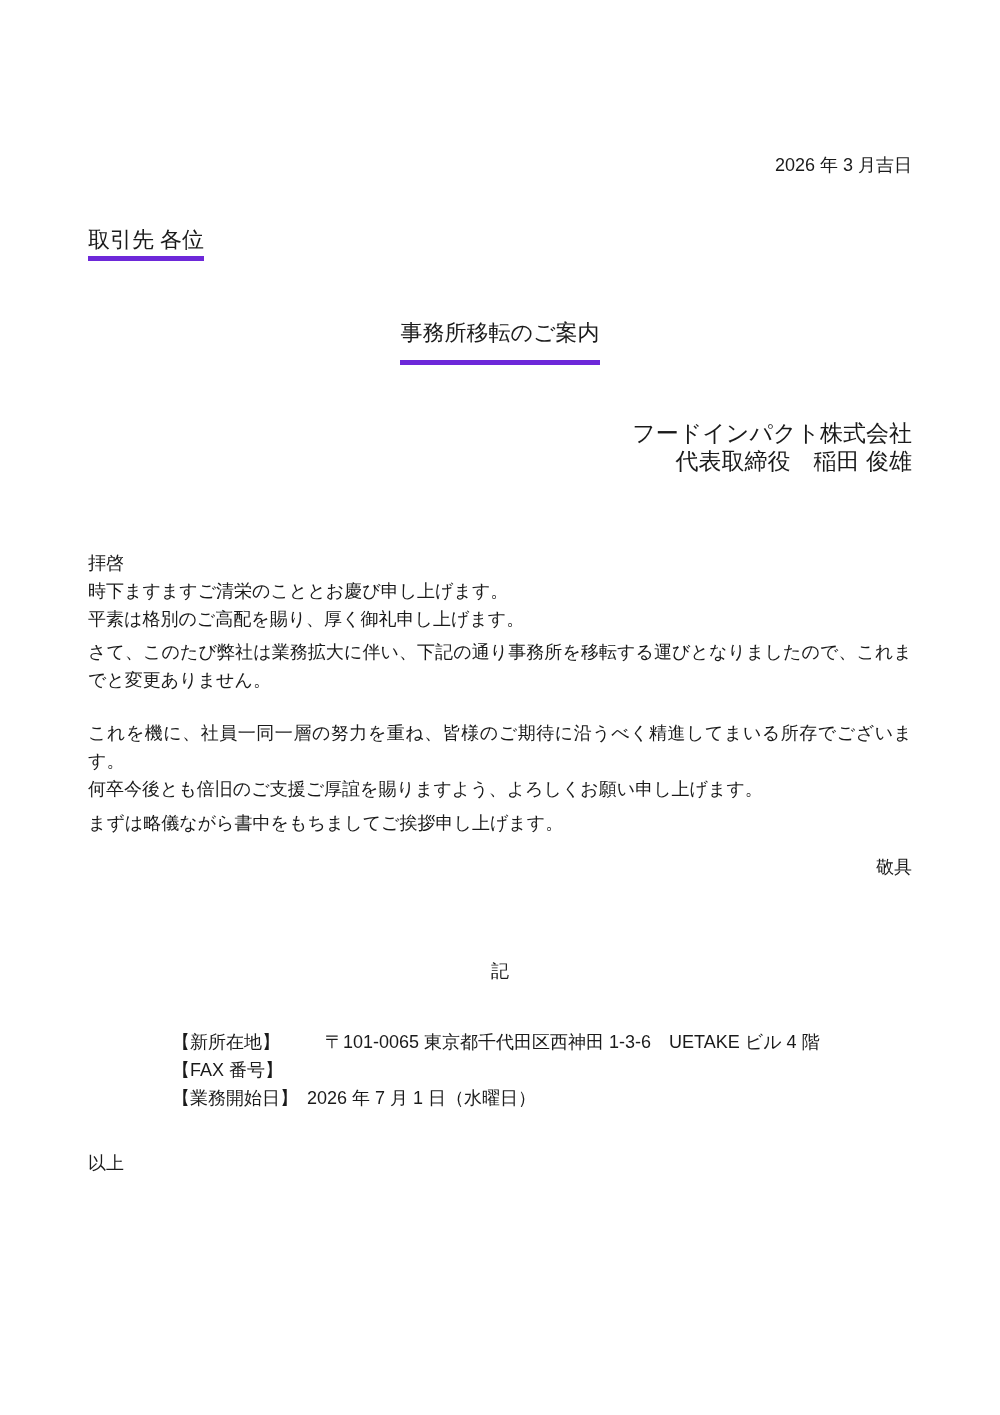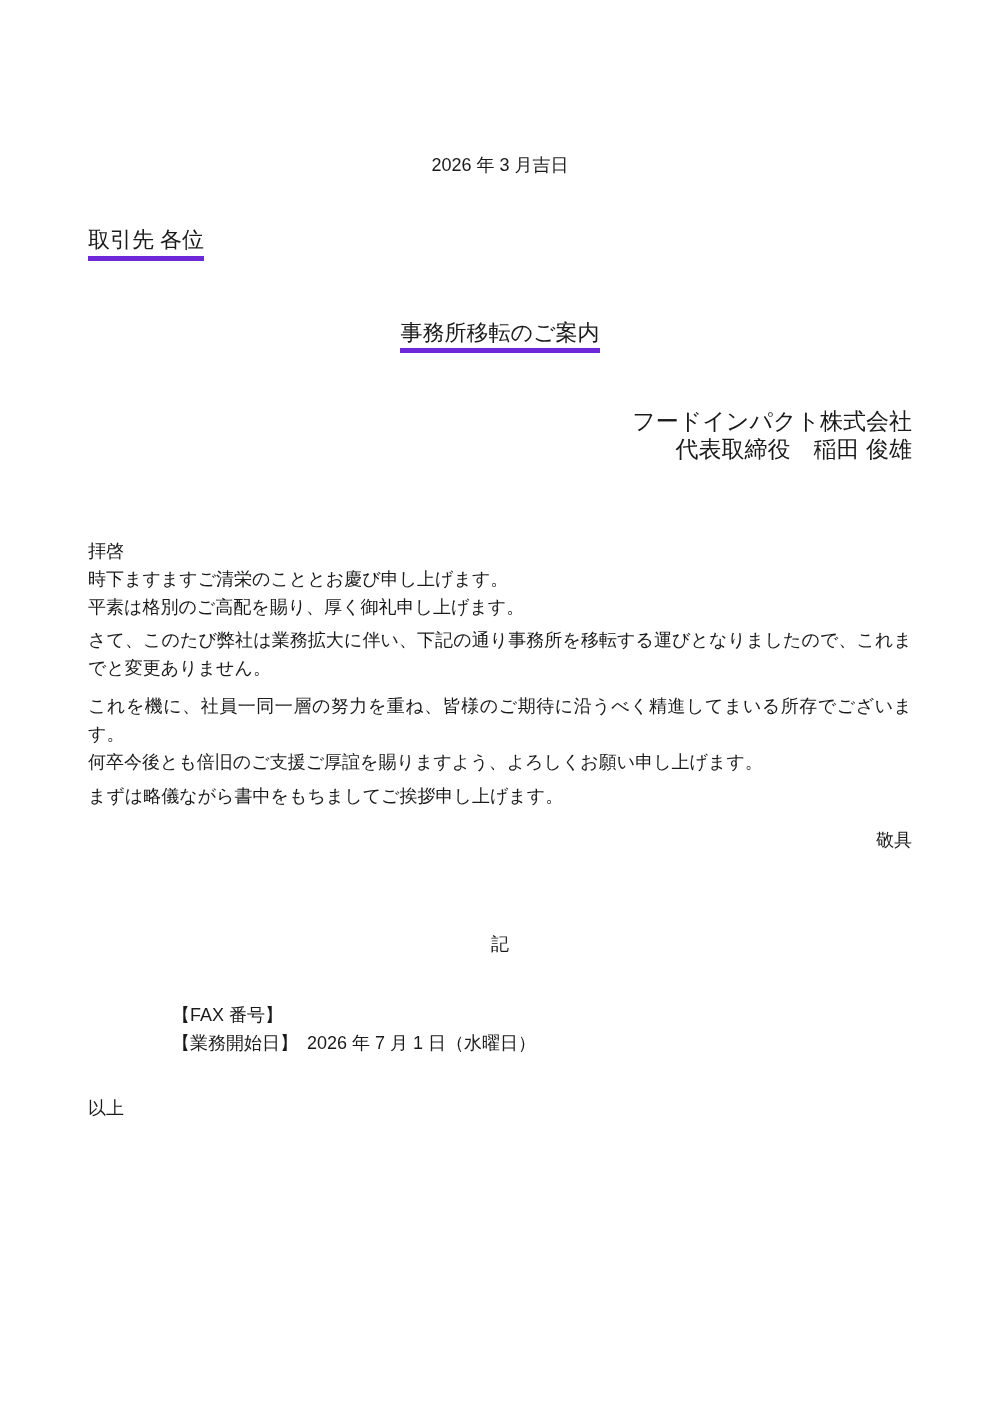--- a/index.html
+++ b/index.html
@@ -9,57 +9,57 @@
     position: relative;
     width: 1000px;
     height: 1415px;
     background: #ffffff;
     color: #1a1a1a;
     font-family: "Liberation Sans", "DejaVu Sans", sans-serif;
     padding: 155px 88px 0 88px;
     overflow: hidden;
   }
   .date-line {
-    text-align: center;
+    text-align: right;
     font-size: 18px;
     line-height: 20px;
   }
   .recipient-row {
     margin-top: 52px;
     font-size: 22px;
     line-height: 26px;
   }
   .underlined {
     display: inline-block;
     border-bottom: 5px solid #6d28d9;
   }
   .recipient-text { padding-bottom: 3px; }
   .title-row {
     margin-top: 59px;
     text-align: center;
     font-size: 22px;
     line-height: 26px;
   }
-  .title-text { padding-bottom: 2px; }
+  .title-text { padding-bottom: 14px; }
   .sender-block {
     margin-top: 54px;
     text-align: right;
     font-size: 23px;
     line-height: 28px;
   }
   .body-block {
     margin-top: 74px;
     font-size: 18px;
     line-height: 28px;
     text-align: justify;
   }
   .para { margin: 0; }
   .multiline { white-space: pre-line; }
   .para-move       { margin-top: 5px; }
-  .para-commitment { margin-top: 10px; }
+  .para-commitment { margin-top: 25px; }
   .para-closing    { margin-top: 6px; }
   .complimentary-close {
     margin-top: 16px;
     text-align: right;
     font-size: 18px;
     line-height: 28px;
   }
   .record-marker {
     margin-top: 76px;
     text-align: center;
@@ -116,20 +116,24 @@
 何卒今後とも倍旧のご支援ご厚誼を賜りますよう、よろしくお願い申し上げます。</p>
     <p class="para para-closing">まずは略儀ながら書中をもちましてご挨拶申し上げます。</p>
   </div>
 
   <div class="complimentary-close">敬具</div>
 
   <div class="record-marker">記</div>
 
   <div class="details-list">
     <div class="detail-row">
+      <span class="detail-label">【新所在地】</span>
+      <span class="detail-value">　〒101-0065 東京都千代田区西神田 1-3-6　UETAKE ビル 4 階</span>
+    </div>
+    <div class="detail-row">
       <span class="detail-label">【FAX 番号】</span>
     </div>
     <div class="detail-row">
       <span class="detail-label">【業務開始日】</span>
       <span class="detail-value">2026 年 7 月 1 日（水曜日）</span>
     </div>
   </div>
 
   <div class="end-marker">以上</div>
 

